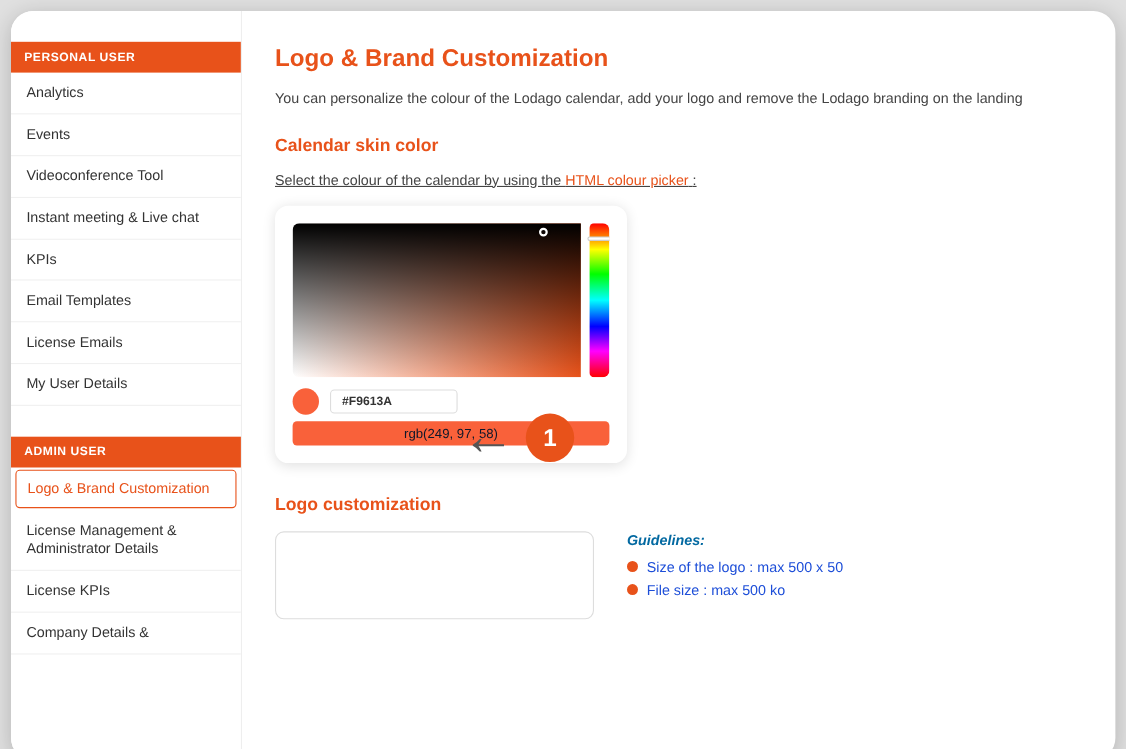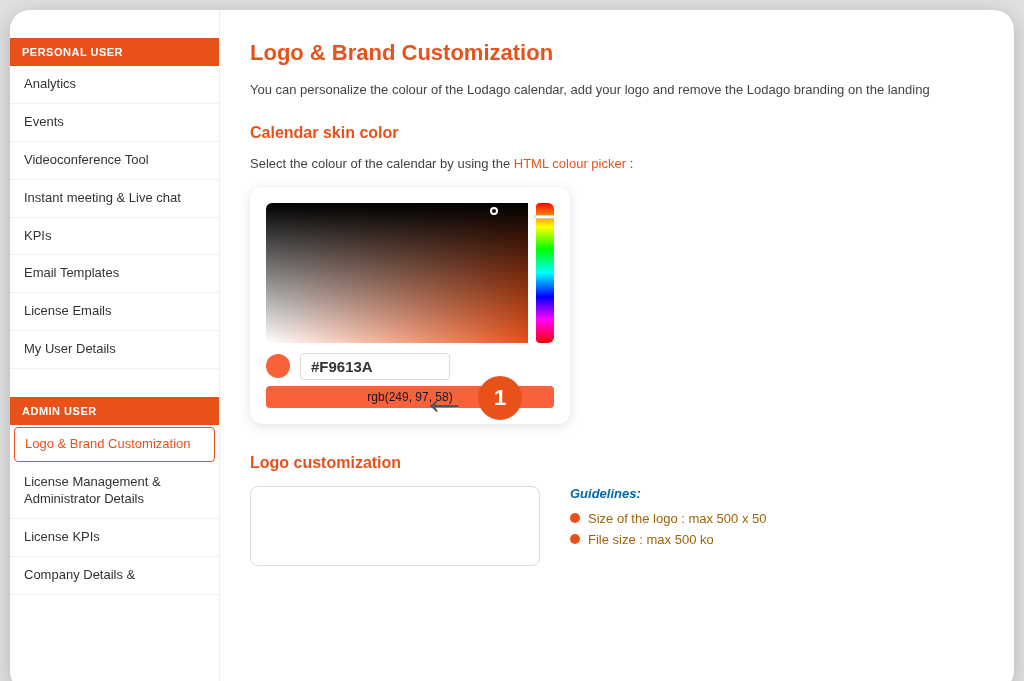--- a/index.html
+++ b/index.html
@@ -78,20 +78,21 @@
     .section-title {
       font-size: 16px;
       color: #e8521a;
       font-weight: 600;
       margin-bottom: 14px;
     }
     .color-picker-label {
       font-size: 13px;
       color: #444;
       margin-bottom: 16px;
+      text-decoration: underline;
     }
     .color-picker-label a {
       color: #e8521a;
       text-decoration: none;
     }
     .color-picker-box {
       background: white;
       border-radius: 12px;
       box-shadow: 0 2px 12px rgba(0,0,0,0.12);
       width: 320px;
@@ -160,24 +161,24 @@
       height: 24px;
       border-radius: 50%;
       background: #F9613A;
       margin-right: 10px;
       flex-shrink: 0;
     }
     .color-hex-input {
       border: 1px solid #ddd;
       border-radius: 4px;
       padding: 4px 10px;
-      font-size: 15px;
+      font-size: 11px;
       font-weight: bold;
       color: #333;
-      width: 150px;
+      width: 116px;
     }
     .color-rgb-bar {
       background: #F9613A;
       color: #0f172a;
       font-size: 12px;
       text-align: center;
       padding: 4px;
       border-radius: 4px;
     }
     .arrow-icon {
@@ -218,21 +219,21 @@
       font-weight: bold;
       font-size: 13px;
       color: #0369a1;
       margin-bottom: 10px;
       font-style: italic;
     }
     .guideline-item {
       display: flex;
       align-items: center;
       font-size: 13px;
-      color: #a16207;
+      color: #1d4ed8;
       margin-bottom: 6px;
     }
     .guideline-dot {
       width: 10px;
       height: 10px;
       border-radius: 50%;
       background: #e8521a;
       margin-right: 8px;
       flex-shrink: 0;
     }

